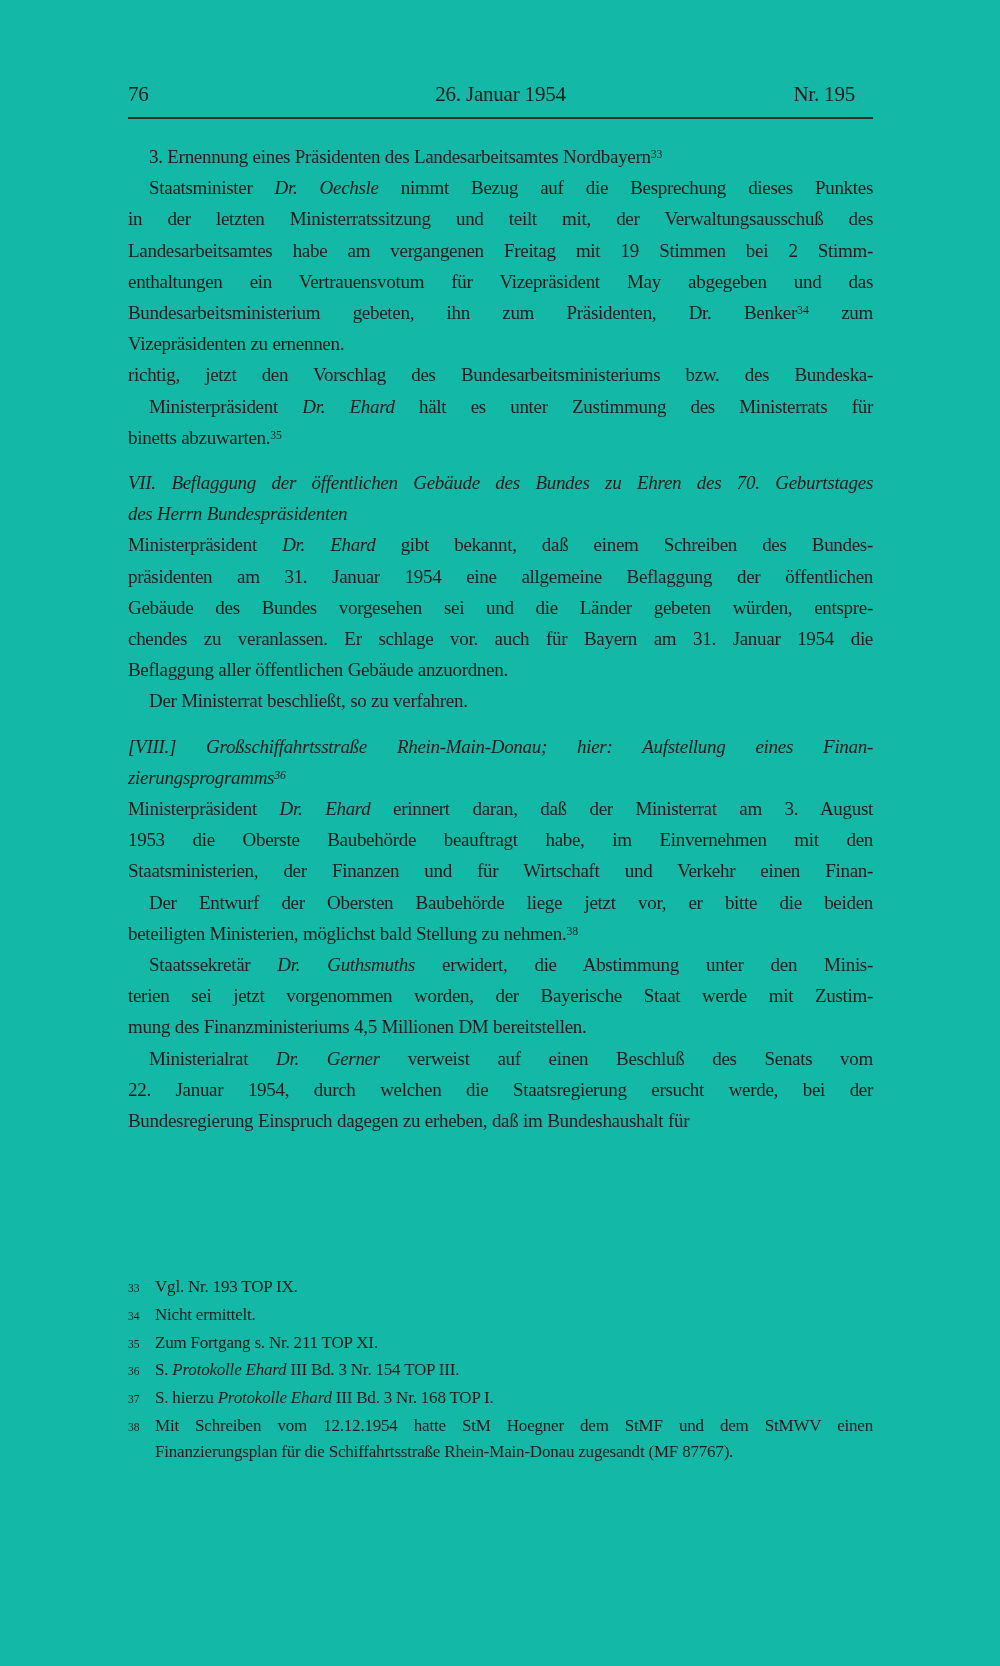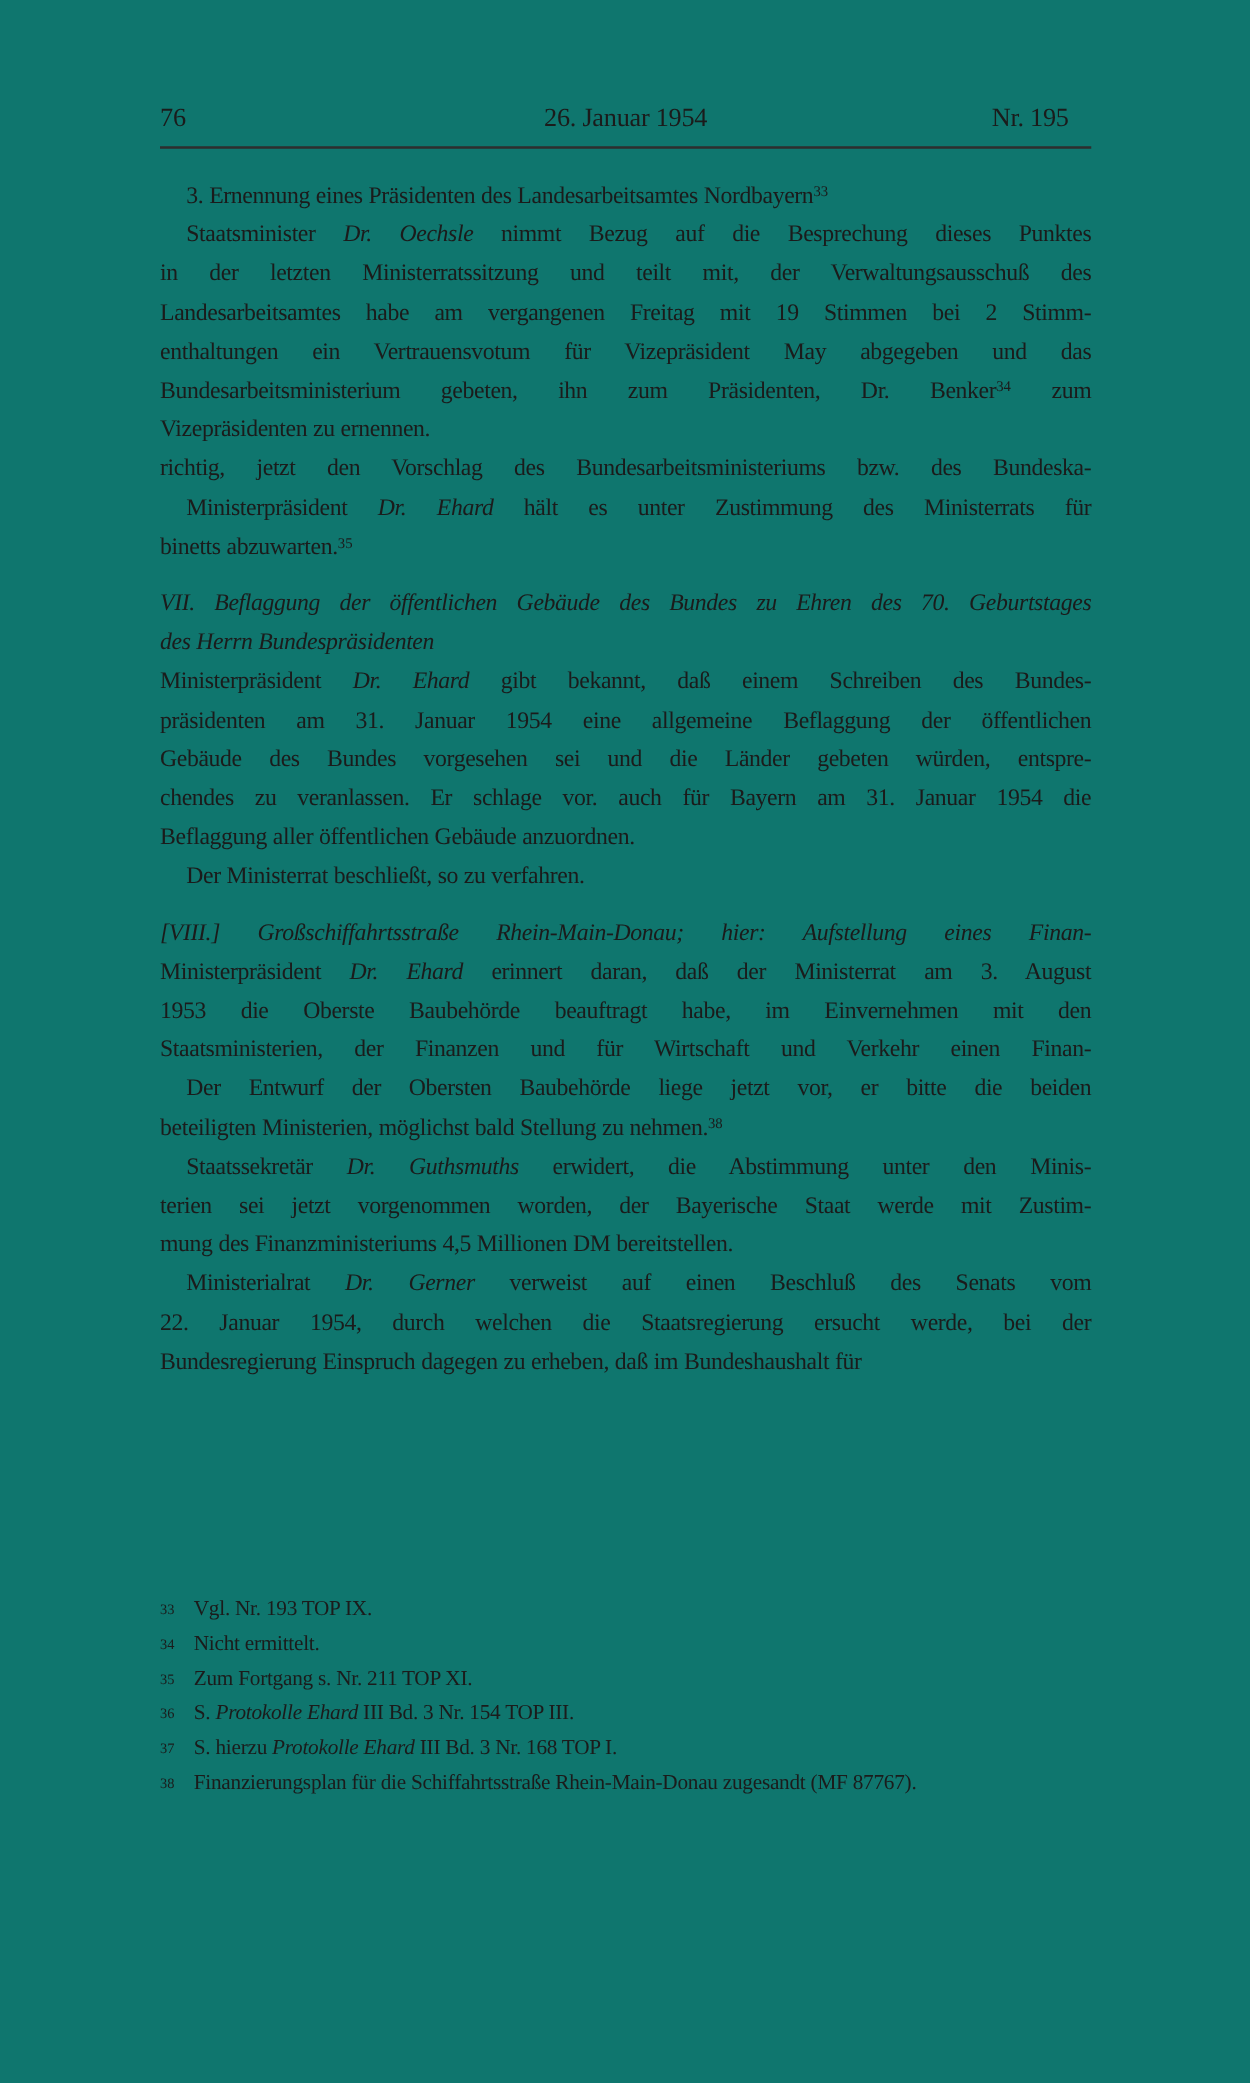--- a/index.html
+++ b/index.html
@@ -1,20 +1,20 @@
 <!DOCTYPE html>
 <html lang="de"><head>
 <meta charset="utf-8">
 <style>
   html, body { margin: 0; padding: 0; background: #ffffff; }
   .page {
     position: relative;
     width: 1000px;
     height: 1666px;
-    background: #0f766e;
+    background: #14b8a6;
     color: #1b1b1b;
     font-family: "Liberation Serif", "DejaVu Serif", serif;
     overflow: hidden;
   }
   
   .runhead {
     position: absolute;
     left: 128px; top: 82px;
     width: 745px; height: 26px;
     font-size: 21px;
@@ -112,20 +112,21 @@
         <div class="tline">präsidenten am 31. Januar 1954 eine allgemeine Beflaggung der öffentlichen</div>
         <div class="tline">Gebäude des Bundes vorgesehen sei und die Länder gebeten würden, entspre-</div>
         <div class="tline">chendes zu veranlassen. Er schlage vor. auch für Bayern am 31. Januar 1954 die</div>
         <div class="tline last">Beflaggung aller öffentlichen Gebäude anzuordnen.</div>
       </div>
       <div class="block">
         <div class="tline last indent">Der Ministerrat beschließt, so zu verfahren.</div>
       </div>
       <div class="block heading gap-before">
         <div class="tline">[VIII.] Großschiffahrtsstraße Rhein-Main-Donau; hier: Aufstellung eines Finan-</div>
+        <div class="tline last">zierungsprogramms<sup>36</sup></div>
       </div>
       <div class="block">
         <div class="tline">Ministerpräsident <em>Dr. Ehard</em> erinnert daran, daß der Ministerrat am 3. August</div>
         <div class="tline">1953 die Oberste Baubehörde beauftragt habe, im Einvernehmen mit den</div>
         <div class="tline">Staatsministerien, der Finanzen und für Wirtschaft und Verkehr einen Finan-</div>
       </div>
       <div class="block">
         <div class="tline indent">Der Entwurf der Obersten Baubehörde liege jetzt vor, er bitte die beiden</div>
         <div class="tline last">beteiligten Ministerien, möglichst bald Stellung zu nehmen.<sup>38</sup></div>
       </div>
@@ -168,18 +169,19 @@
       </div>
       <div class="fn">
         <span class="fn-num">37</span>
         <div class="fn-text">
           <div class="tline last">S. hierzu <em>Protokolle Ehard</em> III Bd. 3 Nr. 168 TOP I.</div>
         </div>
       </div>
       <div class="fn">
         <span class="fn-num">38</span>
         <div class="fn-text">
+          <div class="tline">Mit Schreiben vom 12.12.1954 hatte StM Hoegner dem StMF und dem StMWV einen</div>
           <div class="tline last">Finanzierungsplan für die Schiffahrtsstraße Rhein-Main-Donau zugesandt (MF 87767).</div>
         </div>
       </div>
     </section>
 
 </div>
 
 </body></html>

